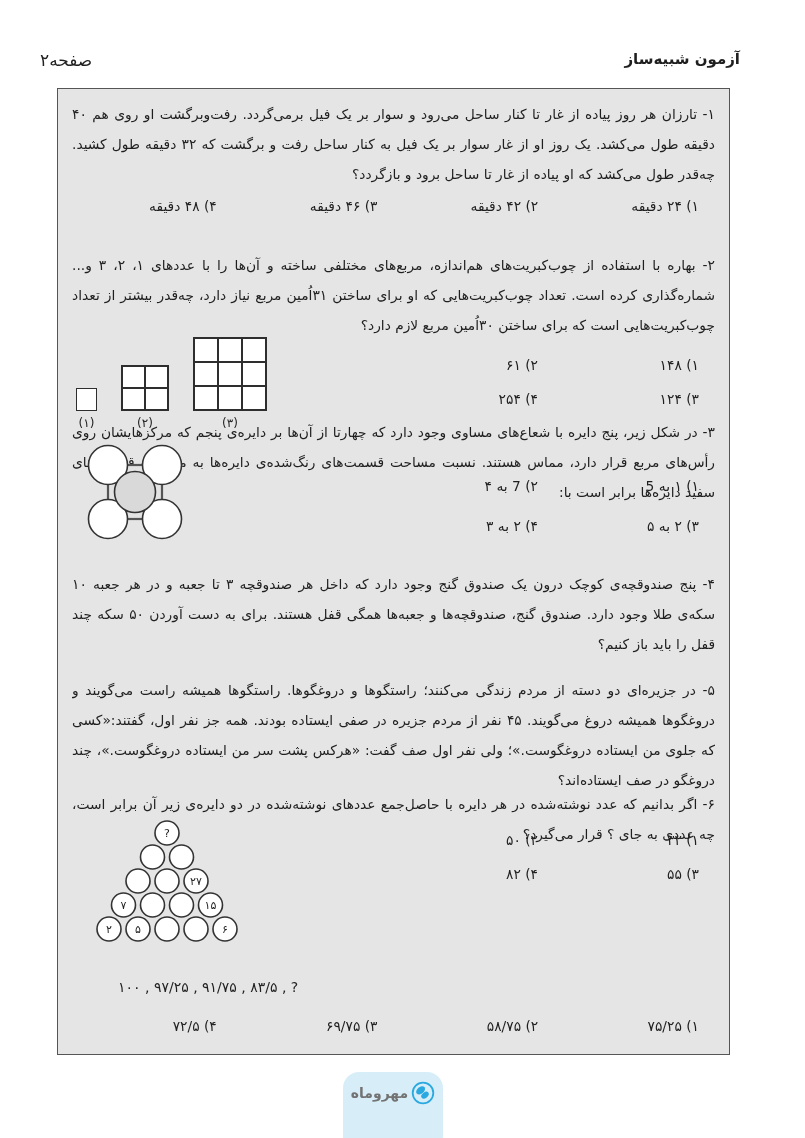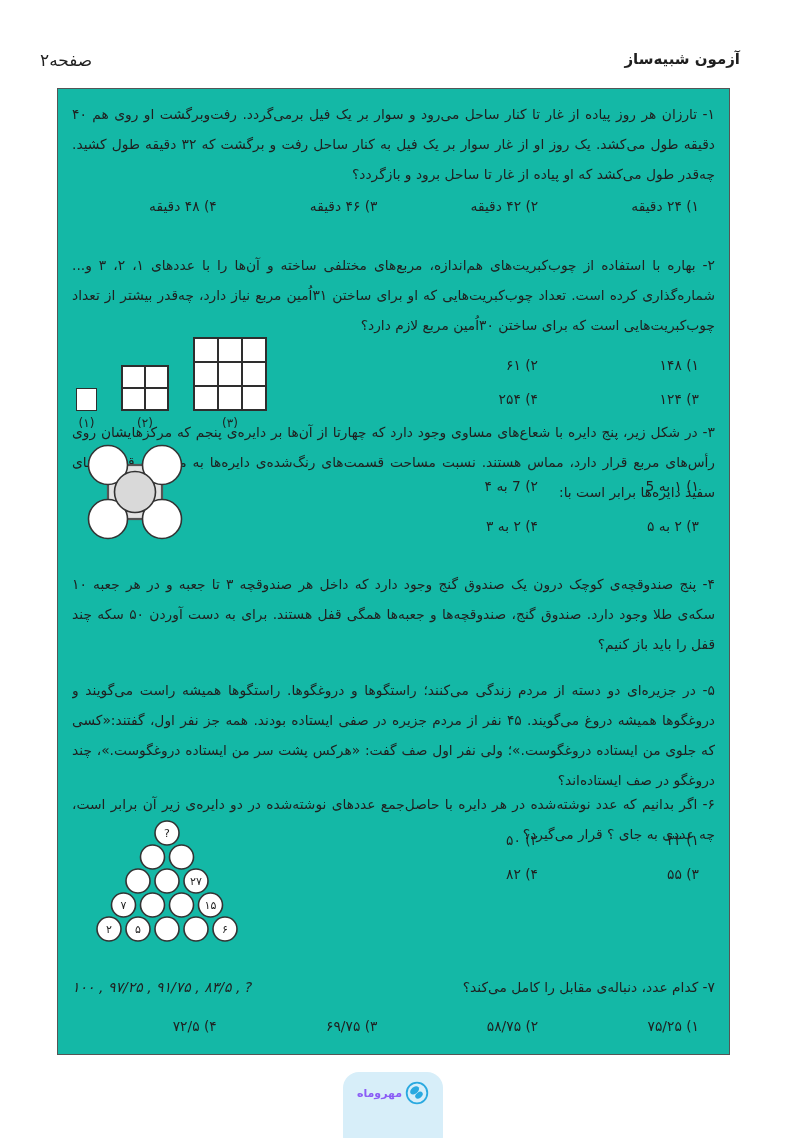--- a/index.html
+++ b/index.html
@@ -4,21 +4,21 @@
 <style>
   html,body{margin:0;padding:0;width:805px;height:1138px;background:#ffffff;overflow:hidden;}
   body{font-family:"DejaVu Sans",sans-serif;color:#1f1f1f;position:relative;}
 
   
   .header-title{position:absolute;top:50px;right:65px;font-size:15px;font-weight:bold;direction:rtl;text-align:center;}
   .header-page{position:absolute;top:50px;left:40px;font-size:17px;font-weight:normal;direction:rtl;}
 
   
   .exam-box{position:absolute;left:57px;top:88px;width:673px;height:967px;
-            border:1.6px solid #555;box-sizing:border-box;background:#14b8a6;}
+            border:1.6px solid #555;box-sizing:border-box;background:#e5e5e5;}
 
   .q{position:absolute;left:14px;right:14px;direction:rtl;overflow:hidden;}
   .qtext{margin:0;font-size:13.8px;line-height:30px;text-align:justify;text-justify:inter-word;}
 
   .opts4{display:grid;grid-template-columns:repeat(4,1fr);direction:rtl;font-size:13.8px;line-height:22px;}
   .opts4 .opt{text-align:right;padding-right:16px;white-space:nowrap;}
 
   .opts2x2{position:absolute;right:0;width:322px;display:grid;grid-template-columns:1fr 1fr;
            direction:rtl;font-size:13.8px;line-height:22px;}
   .opts2x2 .opt{text-align:right;padding-right:16px;white-space:nowrap;}
@@ -44,27 +44,27 @@
   .grid1{width:21px;height:23px;border:1.6px solid #2e2e2e;box-sizing:border-box;background:#fff;}
   .grid2{display:grid;grid-template-columns:repeat(2,23px);grid-auto-rows:22px;border:1px solid #2e2e2e;background:#fff;}
   .grid3{display:grid;grid-template-columns:repeat(3,24px);grid-auto-rows:24px;border:1px solid #2e2e2e;background:#fff;}
   .grid2 i,.grid3 i{display:block;border:1px solid #2e2e2e;}
 
   .q3-svg{position:absolute;left:6px;top:26px;}
   .pyr-svg{position:absolute;left:8px;top:30px;}
 
   
   .q7line{display:flex;direction:rtl;align-items:baseline;font-size:13.8px;line-height:24px;}
-  .q7 .seq{direction:ltr;unicode-bidi:isolate;margin-right:auto;font-size:14px;letter-spacing:1px;font-style:italic;}
+  .q7 .seq{direction:ltr;unicode-bidi:isolate;margin-right:auto;margin-left:46px;font-size:14px;letter-spacing:1px;}
 
   
   .footer-logo{position:absolute;left:343px;top:1072px;width:100px;height:80px;
                background:#d7eef9;border-radius:16px;}
   .logo-row{display:flex;direction:rtl;align-items:center;justify-content:center;gap:3px;margin-top:9px;}
-  .logo-text{color:#8b5cf6;font-weight:bold;font-size:11px;}
+  .logo-text{color:#737373;font-weight:bold;font-size:14px;}
 </style>
 </head>
 <body>
 
 <div>
 
   <div class="header-title">آزمون شبیه‌ساز</div>
   <div class="header-page">صفحه۲</div>
 
   <div class="exam-box">
@@ -190,21 +190,20 @@
         <text x="29" y="114">۲</text>
         <text x="58" y="114">۵</text>
         <text x="87" y="114"></text>
         <text x="116" y="114"></text>
         <text x="145" y="114">۶</text>
       </svg>
     </section>
 
     <section class="q q7">
       <div class="q7line">
-        <span>۷- کدام عدد، دنباله‌ی مقابل را کامل می‌کند؟</span>
         <span class="seq">۱۰۰ , ۹۷/۲۵ , ۹۱/۷۵ , ۸۳/۵ , ?</span>
       </div>
       <div class="opts4">
         <span class="opt">۱) ۷۵/۲۵</span>
         <span class="opt">۲) ۵۸/۷۵</span>
         <span class="opt">۳) ۶۹/۷۵</span>
         <span class="opt">۴) ۷۲/۵</span>
       </div>
     </section>
 

